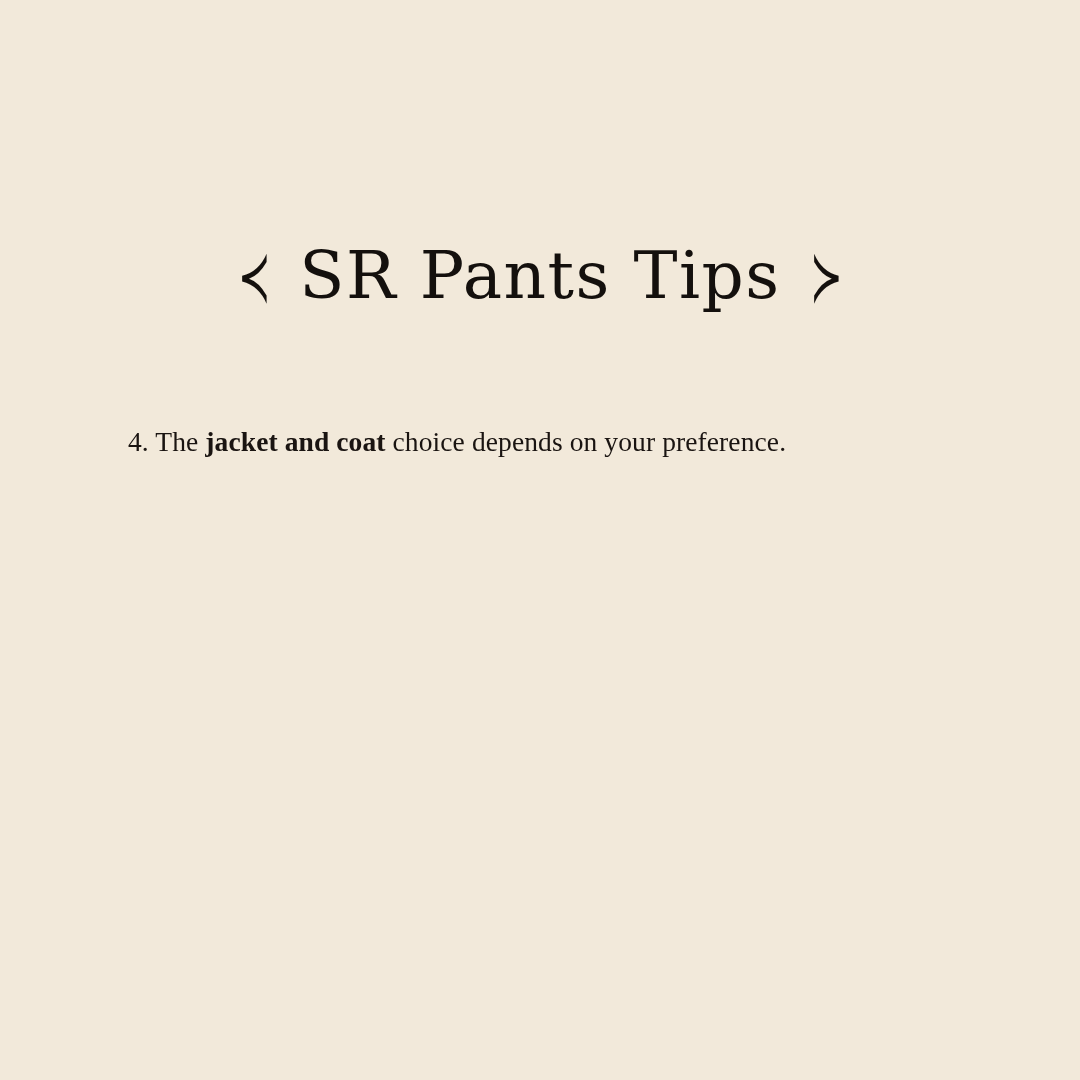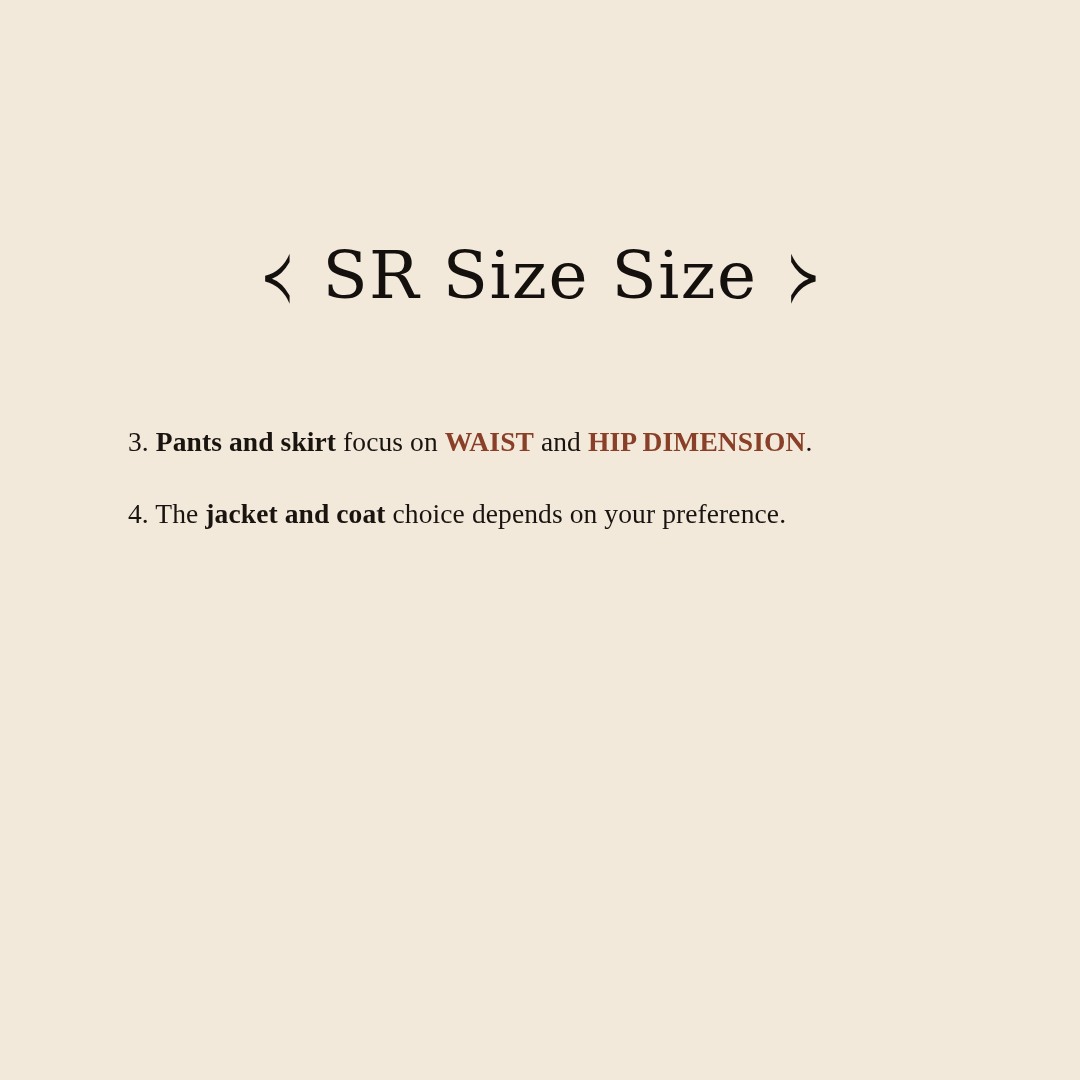--- a/index.html
+++ b/index.html
@@ -87,35 +87,31 @@
     color: #8A4028;
   }
 </style>
 </head>
 <body>
 
 <div class="page">
 
   <div class="title-block">
     <span class="title-orn">≺</span>
-    <span class="title-text">SR Size Size</span>
+    <span class="title-text">SR Pants Tips</span>
     <span class="title-orn">≻</span>
   </div>
 
   <div class="body-block">
 
 
     <ul class="list">
 
 
 
-      <li class="list-item">
-        <span>3.</span>
-        <span class="b">Pants and skirt</span><span> focus on </span><span class="accent">WAIST</span><span> and </span><span class="accent">HIP DIMENSION</span><span>.</span>
-      </li>
 
       <li class="list-item">
         <span>4. The </span><span class="b">jacket and coat</span><span> choice depends on your preference.</span>
       </li>
 
     </ul>
   </div>
 </div>
 
 </body></html>

